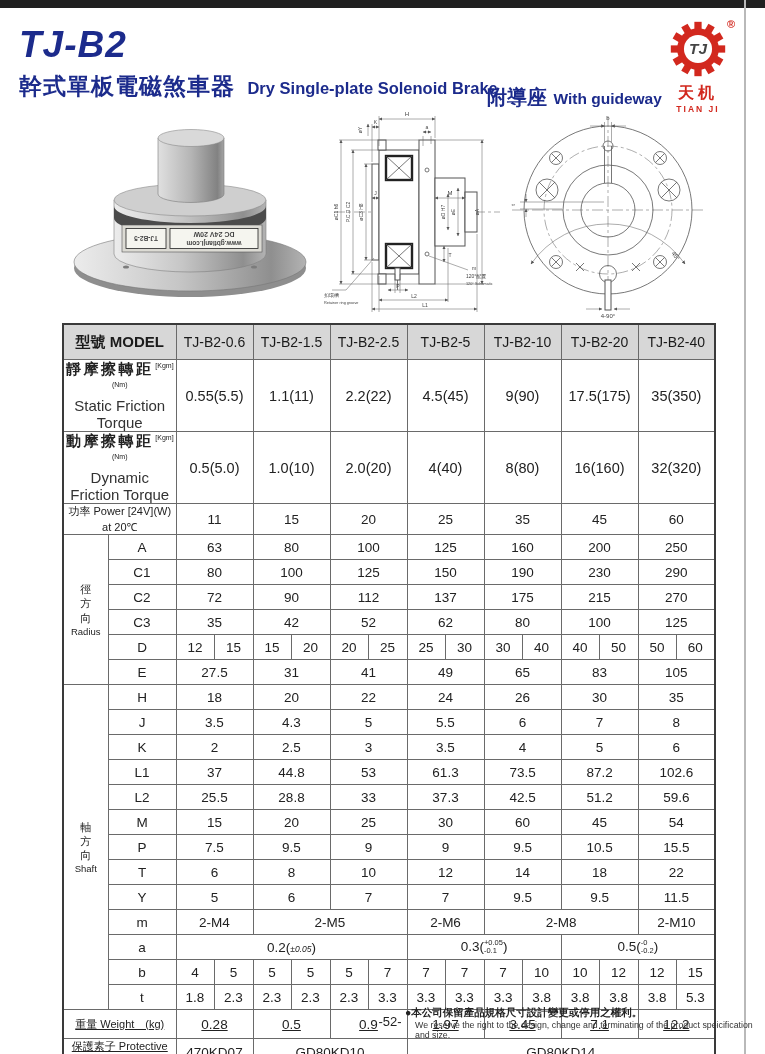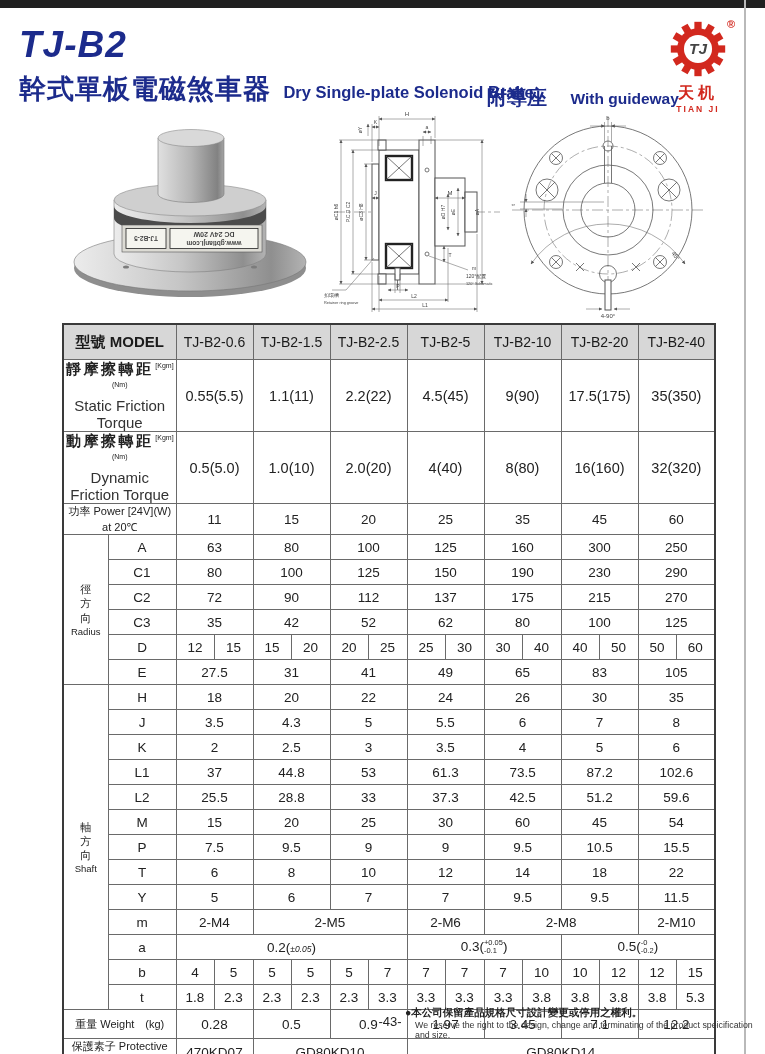--- a/index.html
+++ b/index.html
@@ -8,25 +8,25 @@
     font-family:"Liberation Sans",sans-serif;overflow:hidden;
   }
   
   .scan-top{position:absolute;left:0;top:0;width:765px;height:8px;background:#202020;}
   .scan-right{position:absolute;left:744px;top:0;width:2px;height:1054px;background:#b9b9b9;}
 
   
   .title-block{position:absolute;left:19px;top:26px;color:var(--blue);}
   .main-title{font-style:italic;font-weight:bold;font-size:37px;letter-spacing:1px;line-height:1;}
   .sub-row{margin-top:8px;white-space:nowrap;}
-  .sub-zh{font-weight:bold;font-size:27px;letter-spacing:1px;}
+  .sub-zh{font-weight:bold;font-size:23px;letter-spacing:1px;}
   .sub-en{font-weight:bold;font-size:16.5px;margin-left:8px;}
   .guideway{position:absolute;left:487px;top:84px;color:var(--blue);white-space:nowrap;}
   .gw-zh{font-weight:bold;font-size:20px;}
-  .gw-en{font-weight:bold;font-size:15.5px;margin-left:19px;}
+  .gw-en{font-weight:bold;font-size:15.5px;margin-left:2px;}
 
   .logo{position:absolute;right:24px;top:20px;width:86px;text-align:center;color:var(--red);}
   .logo .reg{position:absolute;right:6px;top:-2px;font-size:11px;font-weight:bold;}
   .logo-zh{font-family:"Liberation Serif",serif;font-weight:bold;font-size:16px;margin-top:1px;letter-spacing:4px;}
   .logo-en{font-size:8.5px;font-weight:bold;letter-spacing:2px;}
 
   
   .photo-svg{position:absolute;left:64px;top:112px;}
   .section-svg{position:absolute;left:322px;top:100px;}
   .front-svg{position:absolute;left:498px;top:108px;}
@@ -41,21 +41,21 @@
 
   
   #spec-table{position:absolute;left:62px;top:323px;width:654px;border-collapse:collapse;table-layout:fixed;
     border:2px solid #3a3a3a;color:#222;}
   #spec-table td,#spec-table th{border:1px solid #6a6a6a;text-align:center;vertical-align:middle;padding:0;overflow:hidden;}
   tr.r-head th{background:var(--hdr);height:34px;font-weight:normal;font-size:14px;color:#1a1a1a;}
   tr.r-head th.model-h{font-weight:bold;font-size:15px;}
   tr.r-tall{height:38px;}
   tr.r-mid{height:27px;}
   tr.r-dim{height:25px;}
-  tr.r-end{height:29px;}
+  tr.r-end{height:29px;text-decoration:underline;}
   td.val{font-size:13.5px;}
   tr.r-tall td.val{font-size:14.5px;}
   td.letter{font-size:13.5px;}
   td.lbl{text-align:left;padding:1px 2px 1px 4px;}
   .lbl-zh{font-weight:bold;font-size:15px;letter-spacing:2.5px;}
   .lbl-unit{font-size:7px;vertical-align:super;letter-spacing:0;}
   .lbl-en{font-size:15px;color:#333;letter-spacing:0;}
   td.lbl-one{font-size:11px;text-align:left;padding-left:4px;margin-left:20px;}
   td.grp{padding:0;}
   .grp-zh{white-space:pre-line;font-size:11px;line-height:1.3;}
@@ -373,21 +373,21 @@
 方
 向</div>
             <div class="grp-en">Radius</div>
           </td>
           <td class="letter">A</td>
           <td class="val" colspan="2">63</td>
           <td class="val" colspan="2">80</td>
           <td class="val" colspan="2">100</td>
           <td class="val" colspan="2">125</td>
           <td class="val" colspan="2">160</td>
-          <td class="val" colspan="2">300</td>
+          <td class="val" colspan="2">200</td>
           <td class="val" colspan="2">250</td>
         </tr>
         <tr class="r-dim">
           <td class="letter">C1</td>
           <td class="val" colspan="2">80</td>
           <td class="val" colspan="2">100</td>
           <td class="val" colspan="2">125</td>
           <td class="val" colspan="2">150</td>
           <td class="val" colspan="2">190</td>
           <td class="val" colspan="2">230</td>
@@ -602,20 +602,20 @@
         </tr>
         <tr class="r-end">
           <td class="lbl-one" colspan="2">保護素子 Protective band</td>
           <td class="val" colspan="2">470KD07</td>
           <td class="val" colspan="4">GD80KD10</td>
           <td class="val" colspan="8">GD80KD14</td>
         </tr>
       </tbody>
   </table>
 
-  <div class="page-num">-43-</div>
+  <div class="page-num">-52-</div>
   <div class="note">
     <div class="note-zh">
       <span>●</span><span>本公司保留產品規格尺寸設計變更或停用之權利。</span>
     </div>
     <div class="note-en">We reserve the right to the design, change and terminating of the product speicification and size.</div>
   </div>
 </div>
 
 </body></html>

